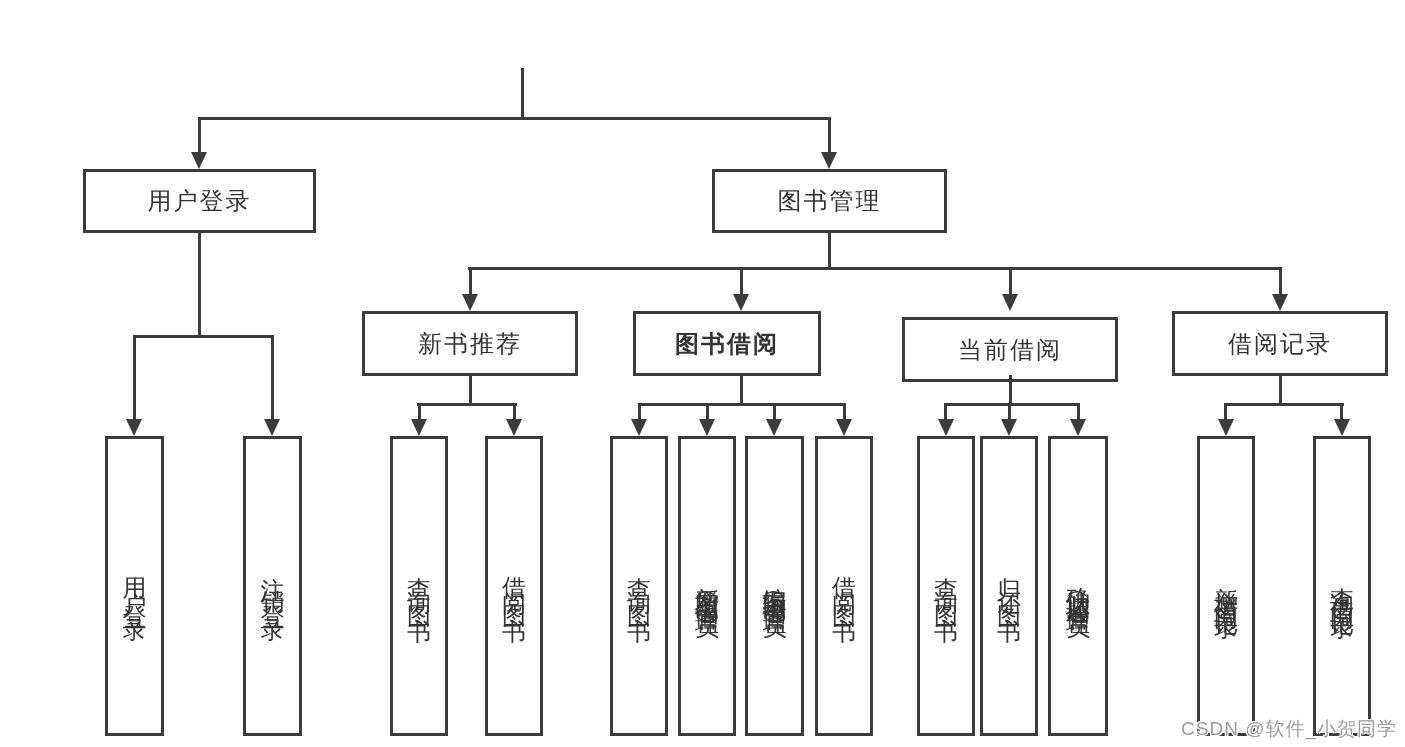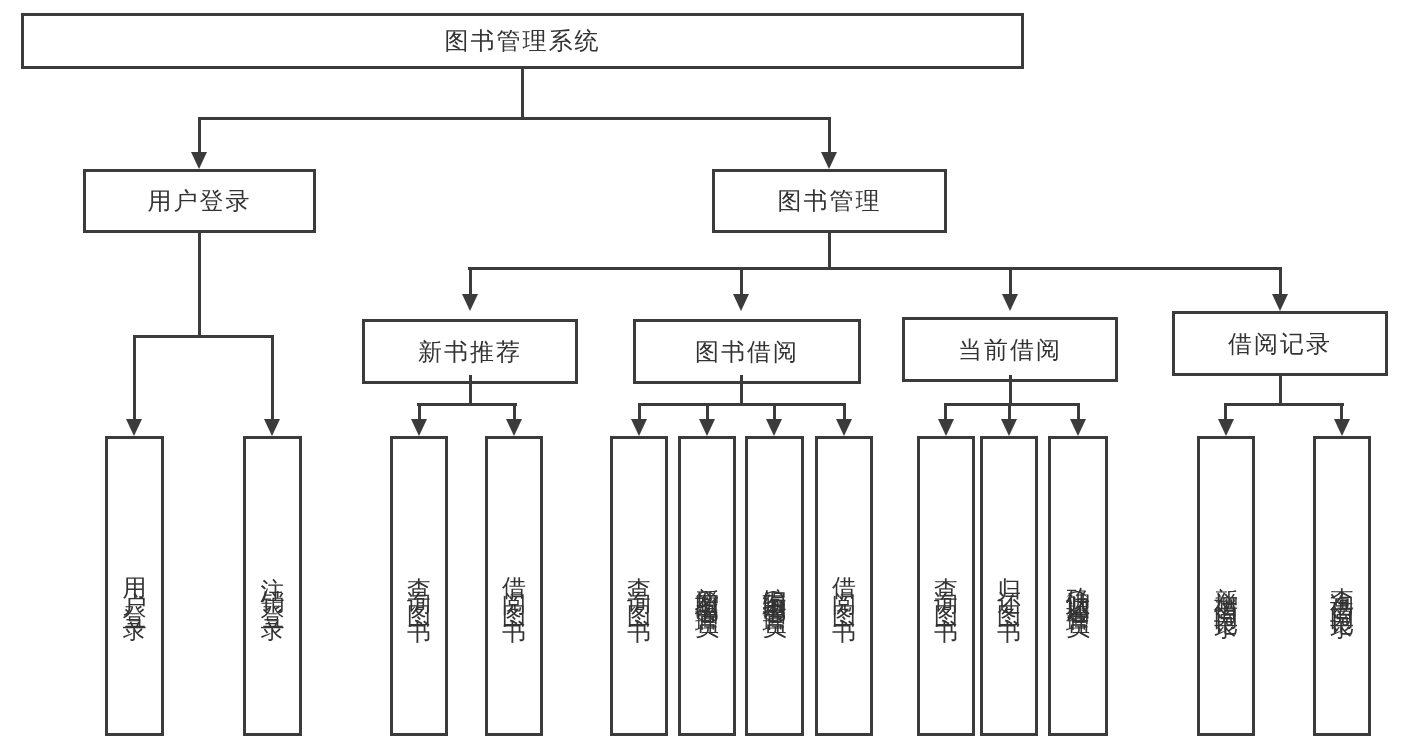--- a/index.html
+++ b/index.html
@@ -54,23 +54,20 @@
     letter-spacing: 1px;
     color: #9c9c9c;
     text-shadow: 1px 1px 0 #ffffff, -1px -1px 0 #ffffff, 1px -1px 0 #ffffff, -1px 1px 0 #ffffff;
   }
 </style>
 </head>
 <body>
 
 <div class="canvas">
 
-  <div class="box" style="left:21px; top:13px; width:1003px; height:56px;">
-    <span>图书管理系统</span>
-  </div>
 
   <div class="line" style="left:521px; top:68px; width:3px; height:52px;"></div>
   <div class="line" style="left:198px; top:117px; width:633px; height:3px;"></div>
   <div class="line" style="left:198px; top:117px; width:3px; height:37px;"></div>
   <div class="arrow" style="left:191px; top:152px;"></div>
   <div class="line" style="left:828px; top:117px; width:3px; height:37px;"></div>
   <div class="arrow" style="left:821px; top:152px;"></div>
 
   <div class="box" style="left:83px; top:169px; width:233px; height:64px;">
     <span>用户登录</span>
@@ -90,24 +87,24 @@
   <div class="line" style="left:468px; top:267px; width:814px; height:3px;"></div>
   <div class="line" style="left:469px; top:267px; width:3px; height:30px;"></div>
   <div class="arrow" style="left:462px; top:294px;"></div>
   <div class="line" style="left:740px; top:267px; width:3px; height:30px;"></div>
   <div class="arrow" style="left:733px; top:294px;"></div>
   <div class="line" style="left:1009px; top:267px; width:3px; height:30px;"></div>
   <div class="arrow" style="left:1002px; top:294px;"></div>
   <div class="line" style="left:1279px; top:267px; width:3px; height:30px;"></div>
   <div class="arrow" style="left:1272px; top:294px;"></div>
 
-  <div class="box" style="left:362px; top:311px; width:216px; height:65px;margin-top:8px;">
+  <div class="box" style="left:362px; top:311px; width:216px; height:65px;">
     <span>新书推荐</span>
   </div>
-  <div class="box" style="left:633px; top:319px; width:228px; height:65px;">
+  <div class="box" style="left:633px; top:311px; width:188px; height:65px;font-weight:bold;">
     <span>图书借阅</span>
   </div>
   <div class="box" style="left:902px; top:317px; width:216px; height:65px;">
     <span>当前借阅</span>
   </div>
   <div class="box" style="left:1172px; top:311px; width:216px; height:65px;font-family:Liberation Mono, monospace;">
     <span>借阅记录</span>
   </div>
 
   <div class="line" style="left:469px; top:375px; width:3px; height:31px;"></div>
@@ -181,14 +178,15 @@
     <span class="vtext ls-tight">确认归还（管理员）</span>
   </div>
 
   <div class="box leaf" style="left:1197px; top:436px; width:58px; height:300px;">
     <span class="vtext ls-mid">新增借阅记录</span>
   </div>
   <div class="box leaf" style="left:1313px; top:436px; width:58px; height:300px;">
     <span class="vtext ls-mid">查询借阅记录</span>
   </div>
 
+  <div class="watermark">CSDN @软件_小贺同学</div>
 
 </div>
 
 </body></html>

